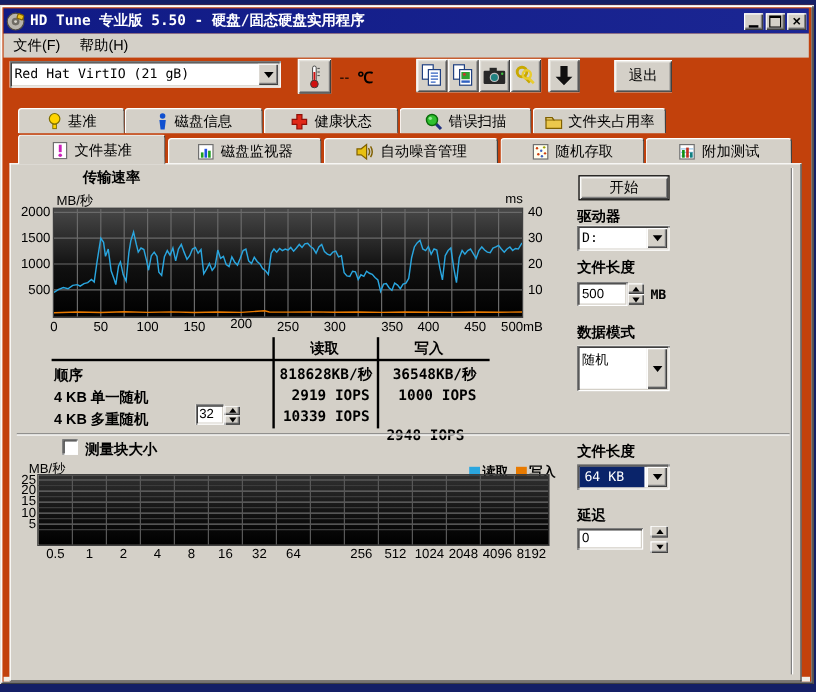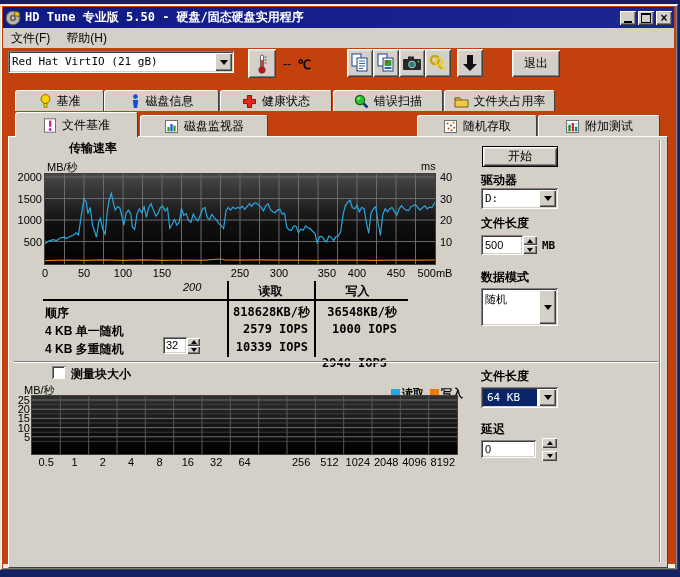--- a/index.html
+++ b/index.html
@@ -190,20 +190,28 @@
     </div>
     <div class="tab" style="left:140px;top:111px;width:128px;height:22px;">
       <svg width="15" height="15" viewBox="0 0 15 15">
         <rect x="1.5" y="1.5" width="12" height="12" fill="#fff" stroke="#707070"></rect>
         <rect x="3.4" y="8" width="2.2" height="4.4" fill="#20a020"></rect>
         <rect x="6.4" y="5" width="2.2" height="7.4" fill="#2050e0"></rect>
         <rect x="9.4" y="6.6" width="2.2" height="5.8" fill="#20a020"></rect>
       </svg>
       <span>磁盘监视器</span>
     </div>
+    <div class="tab" style="left:270px;top:111px;width:145px;height:22px;">
+      <svg width="16" height="15" viewBox="0 0 16 15">
+        <polygon points="1.5,5 5,5 9.5,1.5 9.5,13.5 5,10 1.5,10" fill="#e8c010" stroke="#806000"></polygon>
+        <path d="M11,4.5 Q13,7.5 11,10.5" fill="none" stroke="#806000" stroke-width="1.2"></path>
+        <path d="M12.8,3 Q15.6,7.5 12.8,12" fill="none" stroke="#806000" stroke-width="1.2"></path>
+      </svg>
+      <span>自动噪音管理</span>
+    </div>
     <div class="tab" style="left:417px;top:111px;width:120px;height:22px;">
       <svg width="15" height="15" viewBox="0 0 15 15">
         <rect x="1.5" y="1.5" width="12" height="12" fill="#fffff0" stroke="#707070"></rect>
         <circle cx="4.5" cy="4.5" r="1" fill="#d04010"></circle>
         <circle cx="8" cy="6.6" r="1" fill="#4060c0"></circle>
         <circle cx="5.6" cy="9.6" r="1" fill="#d04010"></circle>
         <circle cx="10.5" cy="3.8" r="1" fill="#a0a000"></circle>
         <circle cx="11.2" cy="8.8" r="1" fill="#d04010"></circle>
         <circle cx="8.6" cy="11.2" r="1" fill="#4060c0"></circle>
       </svg>
@@ -237,21 +245,21 @@
         <span class="tick" style="left: 12px; top: 210px; width: 30px; text-align: right;">1000</span>
         <span class="tick" style="left: 12px; top: 231.5px; width: 30px; text-align: right;">500</span>
         <span class="tick" style="left: 440px; top: 167px; width: 20px; text-align: left;">40</span>
         <span class="tick" style="left: 440px; top: 188.5px; width: 20px; text-align: left;">30</span>
         <span class="tick" style="left: 440px; top: 210px; width: 20px; text-align: left;">20</span>
         <span class="tick" style="left: 440px; top: 231.5px; width: 20px; text-align: left;">10</span>
         <span class="tick" style="left: 27px; top: 263px; width: 36px; text-align: center;">0</span>
         <span class="tick" style="left: 66px; top: 263px; width: 36px; text-align: center;">50</span>
         <span class="tick" style="left: 105px; top: 263px; width: 36px; text-align: center;">100</span>
         <span class="tick" style="left: 144px; top: 263px; width: 36px; text-align: center;">150</span>
-        <span class="tick" style="left: 183px; top: 277px; width: 36px;  font-style: italic;">200</span>
+        <span class="tick" style="left: 183px; top: 260px; width: 36px; text-align: center;">200</span>
         <span class="tick" style="left: 222px; top: 263px; width: 36px; text-align: center;">250</span>
         <span class="tick" style="left: 261px; top: 263px; width: 36px; text-align: center;">300</span>
         <span class="tick" style="left: 300px; top: 263px; width: 36px; text-align: right;">350</span>
         <span class="tick" style="left: 339px; top: 263px; width: 36px; text-align: center;">400</span>
         <span class="tick" style="left: 378px; top: 263px; width: 36px; text-align: center;">450</span>
         <span class="tick" style="left: 417px; top: 263px; width: 36px; text-align: center;">500mB</span>
       </div>
 
     <div class="chartbox1" style="z-index:3;">
       <svg id="chart1" width="390" height="90">
@@ -287,21 +295,21 @@
     <div class="abs" style="left:314px;top:277px;width:87px;text-align:center;z-index:3;"><span class="lbl">写入</span></div>
     <div class="tblline-h" style="left:43px;top:295px;width:365px;z-index:3;"></div>
     <div class="tblline-v" style="left:227px;top:277px;height:76px;z-index:3;"></div>
     <div class="tblline-v" style="left:314px;top:277px;height:76px;z-index:3;"></div>
 
     <span class="abs lbl" style="left:45px;top:301px;z-index:3;">顺序</span>
     <span class="abs val" style="left:233px;top:300px;width:75px;text-align:right;z-index:3;">818628KB/秒</span>
     <span class="abs val" style="left:322px;top:300px;width:75px;text-align:right;z-index:3;">36548KB/秒</span>
 
     <span class="abs lbl" style="left:45px;top:319px;z-index:3;">4 KB 单一随机</span>
-    <span class="abs val" style="left:233px;top:318px;width:75px;text-align:right;z-index:3;">2579 IOPS</span>
+    <span class="abs val" style="left:233px;top:318px;width:75px;text-align:right;z-index:3;">2919 IOPS</span>
     <span class="abs val" style="left:322px;top:318px;width:75px;text-align:right;z-index:3;">1000 IOPS</span>
 
     <span class="abs lbl" style="left:45px;top:337px;z-index:3;">4 KB 多重随机</span>
     <span class="abs val" style="left:233px;top:336px;width:75px;text-align:right;z-index:3;">10339 IOPS</span>
     <span class="abs val" style="left:322px;top:352px;width:75px;text-align:left;z-index:3;">2948 IOPS</span>
 
     <div class="abs sunken" style="left:163px;top:333px;width:24px;height:17px;z-index:3;">
       <span style="font-size:11px;padding-left:3px;line-height:17px;display:block;">32</span>
     </div>
     <div class="abs spinbtn" style="left:187px;top:334px;width:13px;height:8px;z-index:3;">

